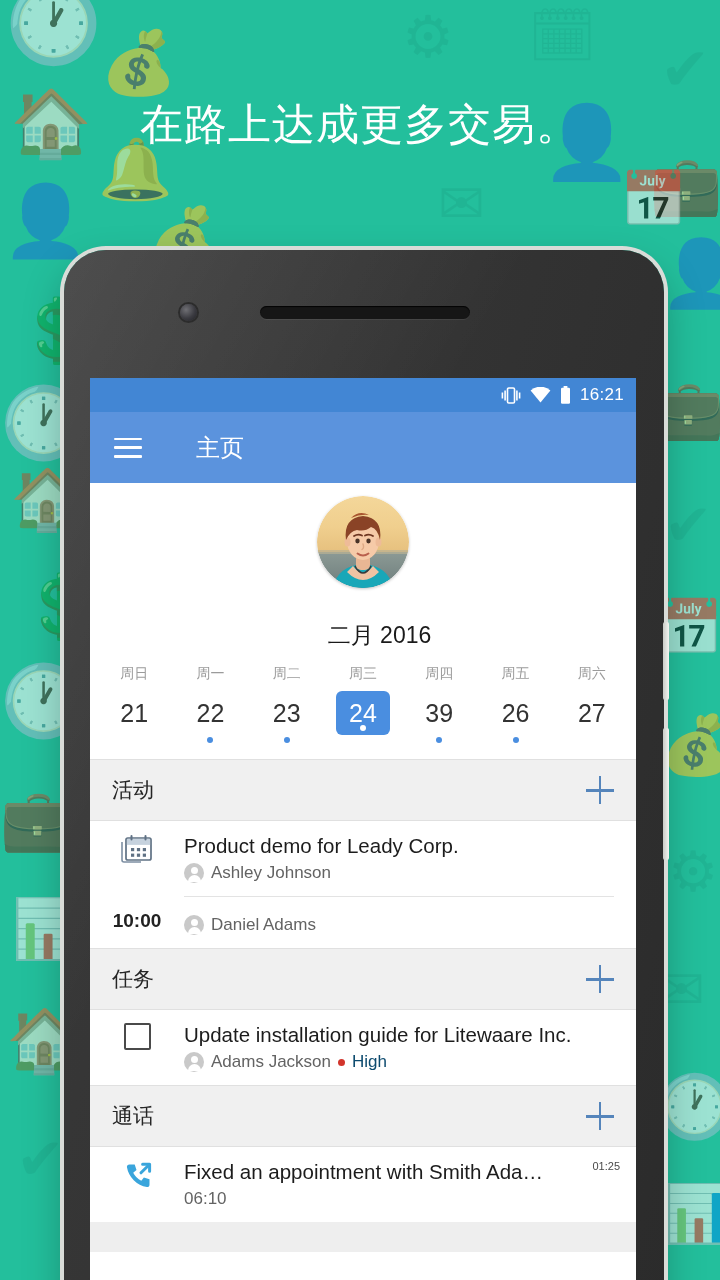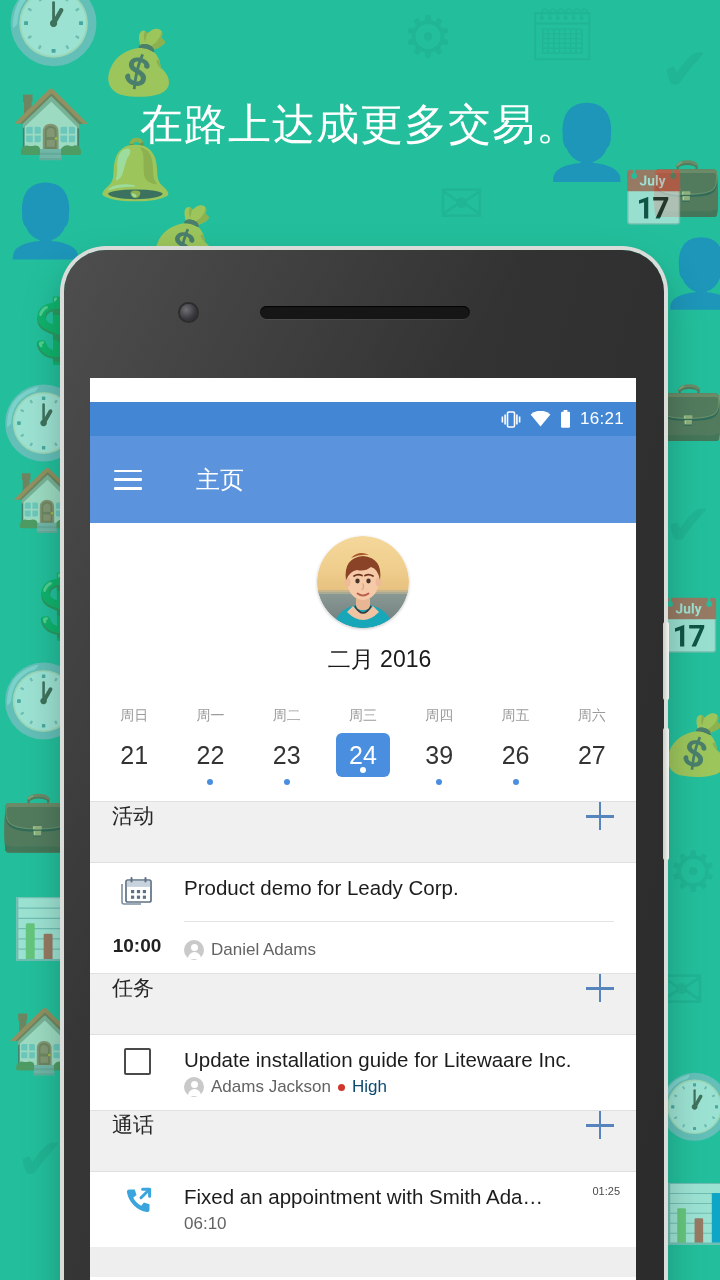--- a/index.html
+++ b/index.html
@@ -84,50 +84,49 @@
     background:#ffffff;
     overflow:hidden;
   }
 
   
   #statusbar {
     height:34px; background:#4286d4;
     display:flex; align-items:center; justify-content:flex-end;
     padding-right:12px; gap:9px;
     color:#fff;
-    margin-top:24px;
   }
   #clock { font-size:17px; letter-spacing:.3px; }
 
   
   #appbar {
-    height:87px; background:#5b93dd;
+    height:71px; background:#5b93dd;
     display:flex; align-items:center;
     padding-left:24px;
   }
   #hamburger { width:28px; height:20px; display:flex; flex-direction:column; justify-content:space-between; cursor:pointer; }
   #hamburger span { display:block; height:2.5px; background:#fff; border-radius:1px; }
   #appbar-title { color:#fff; font-size:24px; margin-left:54px; }
 
   
   #header-card { background:#fff; padding-top:13px; }
   #avatar-wrap { display:flex; justify-content:center; }
   #avatar {
     width:92px; height:92px; border-radius:50%;
     overflow:hidden; position:relative;
     box-shadow:0 1px 3px rgba(0,0,0,.22);
   }
   #month-label {
     text-align:center; font-size:23px; color:#1a1a1a;
-    margin-top:16px;
+    margin-top:32px;
     padding-left:33px;
   }
 
   
-  #week { display:flex; margin-top:32px; padding:0 6px 16px; }
+  #week { display:flex; margin-top:14px; padding:0 6px 16px; }
   .day { flex:1; display:flex; flex-direction:column; align-items:center; cursor:pointer; }
   .dow { font-size:14px; color:#9b9b9b; margin-bottom:8px; }
   .daynum-box {
     width:54px; height:44px; border-radius:6px;
     display:flex; align-items:center; justify-content:center;
     position:relative;
   }
   .daynum { font-size:25px; color:#333; }
   .day.selected .daynum-box { background:#4a8ee0; }
   .day.selected .daynum { color:#fff; }
@@ -135,21 +134,21 @@
     width:6px; height:6px; border-radius:50%;
     background:#4a8ee0; margin-top:2px;
   }
   .day.selected .dot { background:#fff; position:absolute; bottom:4px; margin:0; }
   .dot.hidden { visibility:hidden; }
 
   
   .section-head {
     height:62px; background:#f0f0f0;
     border-top:1px solid #e0e0e0; border-bottom:1px solid #e0e0e0;
-    display:flex; justify-content:space-between;
+    display:flex; align-items:center; justify-content:space-between;
     padding:0 22px;
   }
   .section-title { font-size:21px; color:#262626; }
   .plus { width:28px; height:28px; position:relative; cursor:pointer; }
   .plus::before, .plus::after {
     content:""; position:absolute; background:#5585bb;
   }
   .plus::before { left:0; top:13px; width:28px; height:2.6px; }
   .plus::after  { top:0; left:12.7px; width:2.6px; height:28px; }
 
@@ -401,20 +400,24 @@
                 <rect x="16.9" y="14" width="3.2" height="3.2"></rect>
                 <rect x="22.8" y="14" width="3.2" height="3.2"></rect>
               <rect x="11" y="19.6" width="3.2" height="3.2"></rect>
                 <rect x="16.9" y="19.6" width="3.2" height="3.2"></rect>
                 <rect x="22.8" y="19.6" width="3.2" height="3.2"></rect>
             </g>
           </svg>
         </div>
         <div class="row-main">
           <div class="row-title">Product demo for Leady Corp.</div>
+          <div class="row-sub">
+            <span class="person-chip"></span>
+            <span>Ashley Johnson</span>
+          </div>
         </div>
       </div>
 
       <div class="divider-inset"></div>
 
       <div class="row">
         <div class="row-lead">
           <span class="row-time">10:00</span>
         </div>
         <div class="row-main">

